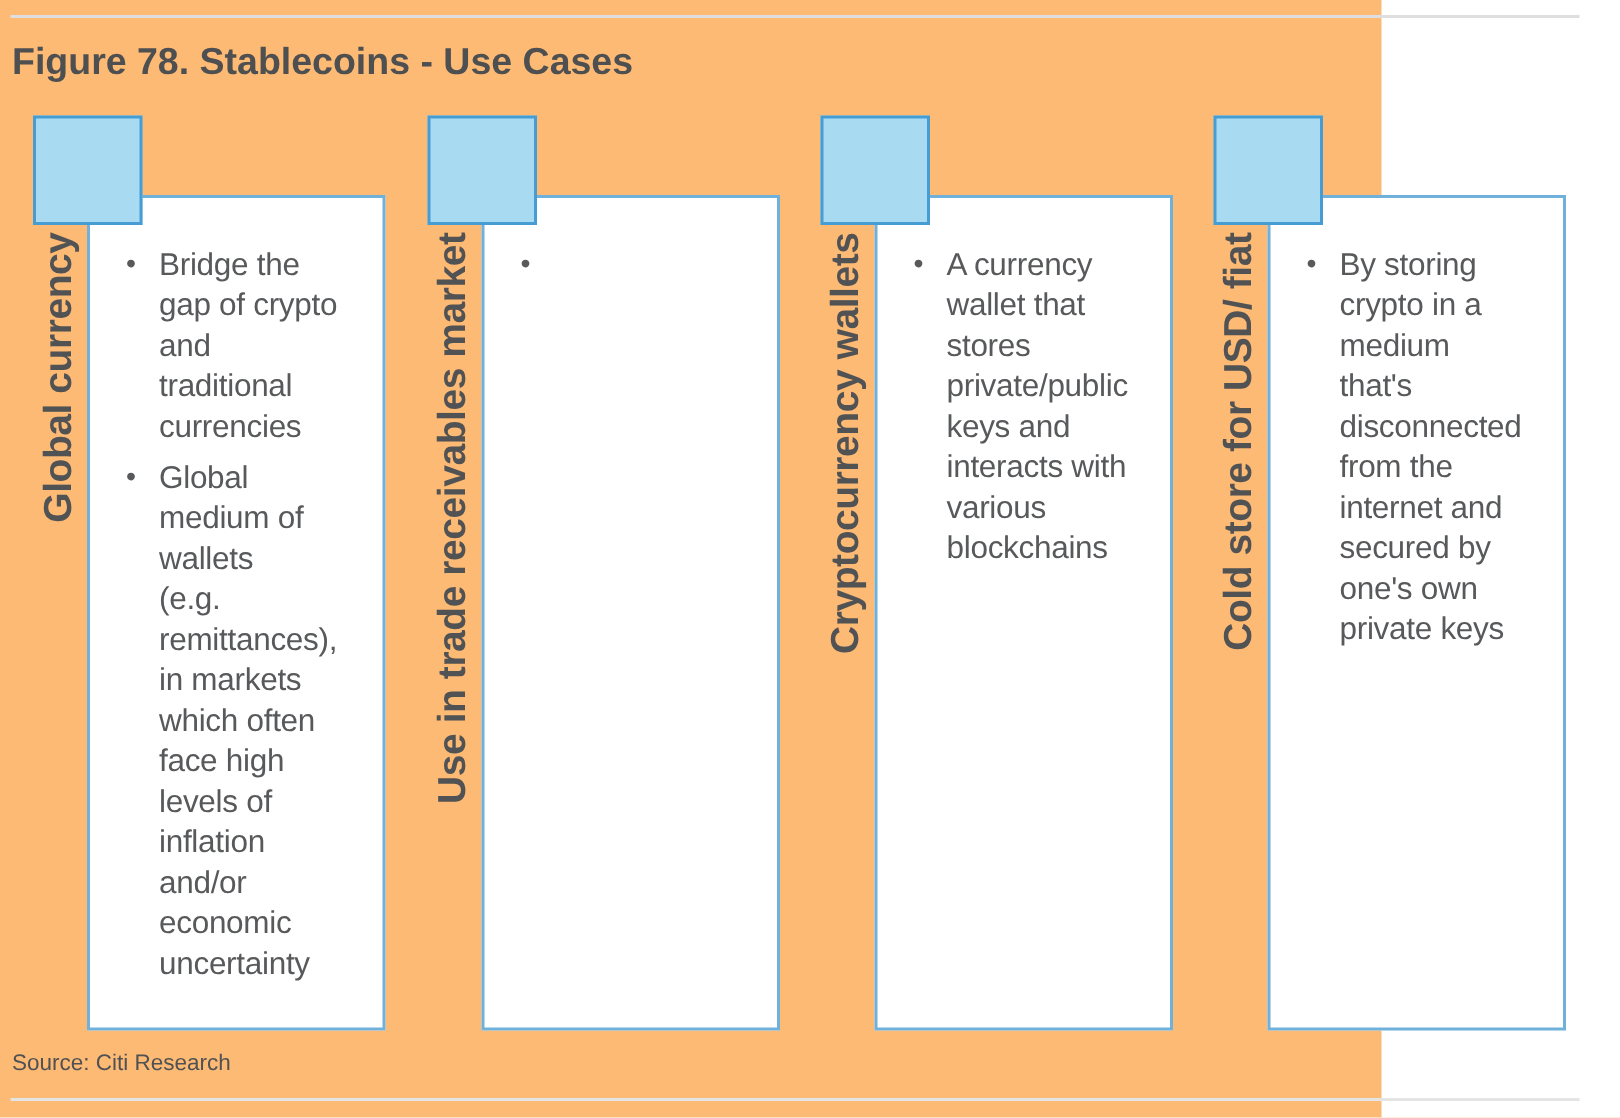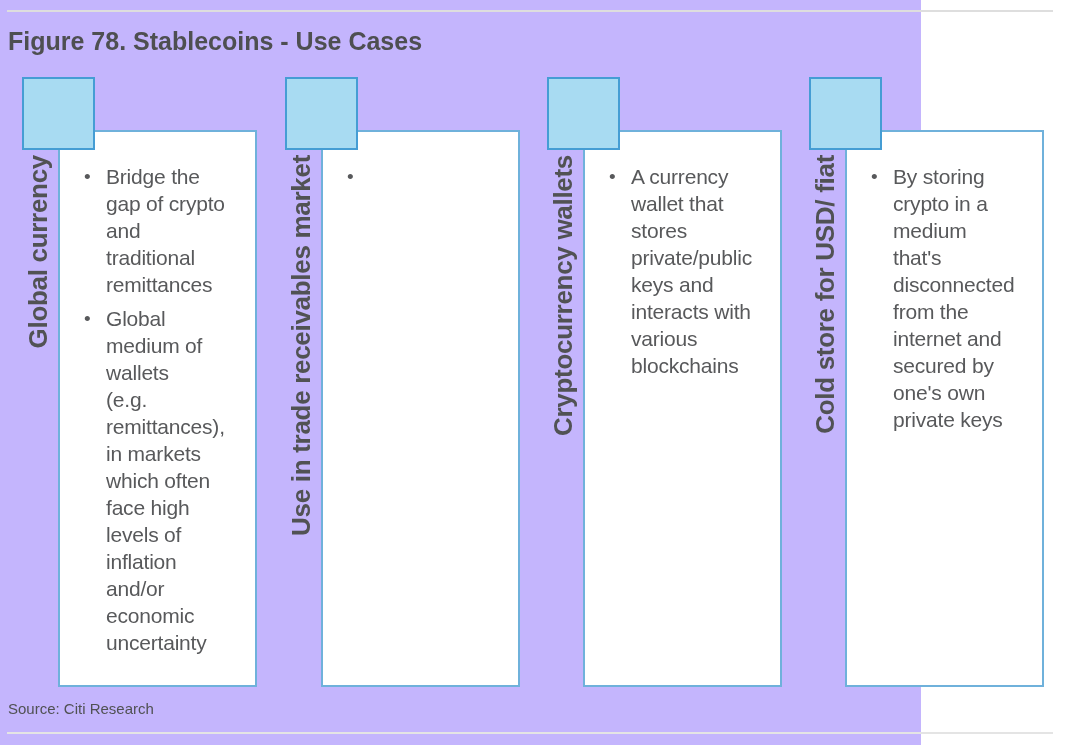--- a/index.html
+++ b/index.html
@@ -8,21 +8,21 @@
     background: #ffffff;
     width: 1080px;
     height: 745px;
     overflow: hidden;
     font-family: "Liberation Sans", "DejaVu Sans", sans-serif;
   }
   .canvas {
     position: relative;
     width: 921px;
     height: 745px;
-    background: #c4b5fd;
+    background: #fdba74;
   }
   .divider {
     position: absolute;
     left: 7px;
     width: 1046px;
     height: 2px;
     background: #dedede;
   }
   .divider.top { top: 10px; }
   .divider.bottom { top: 732px; background: #e4e4e4; }
@@ -137,21 +137,21 @@
 
     <div class="use-case-col c0">
       <div class="content-box">
         <div class="bullet-list">
           <div class="bullet-item">
             <span class="bullet-marker">•</span>
             <span class="bullet-text">Bridge the
 gap of crypto
 and
 traditional
-remittances</span>
+currencies</span>
           </div>
           <div class="bullet-item">
             <span class="bullet-marker">•</span>
             <span class="bullet-text">Global
 medium of
 wallets
 (e.g.
 remittances),
 in markets
 which often

